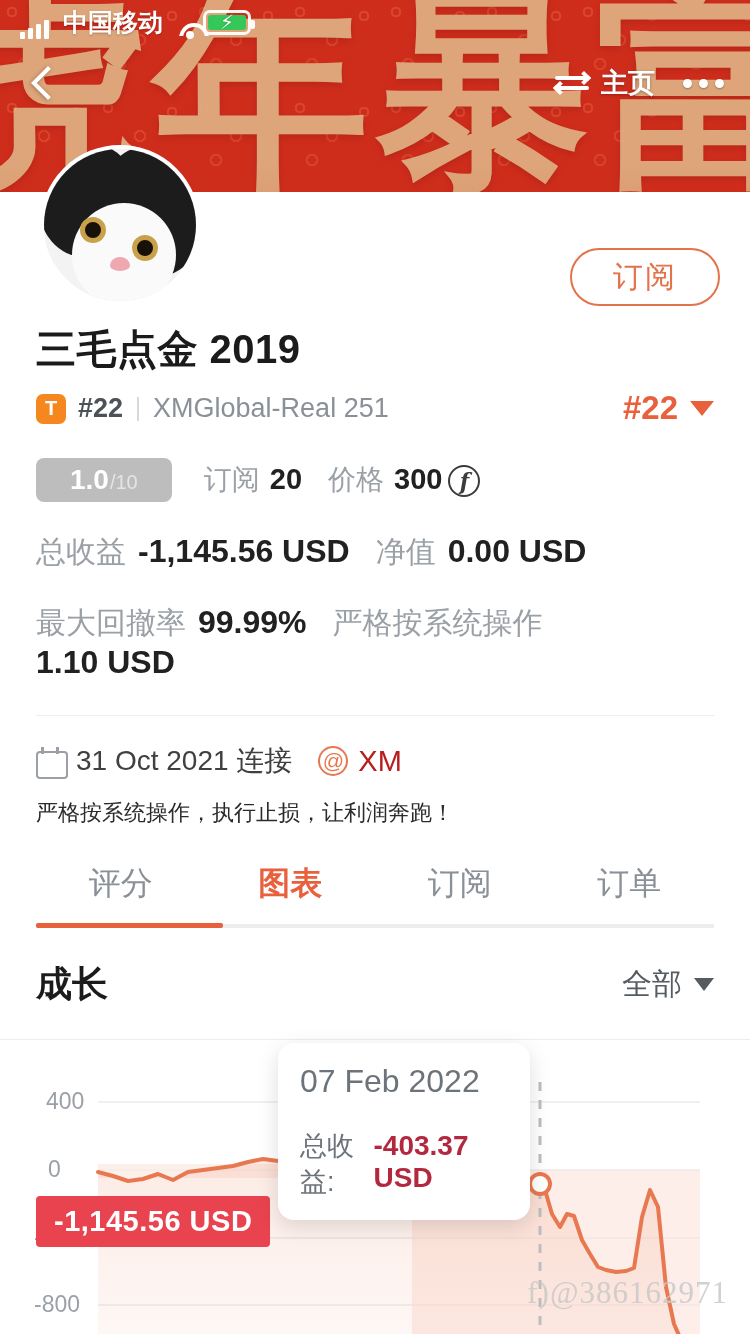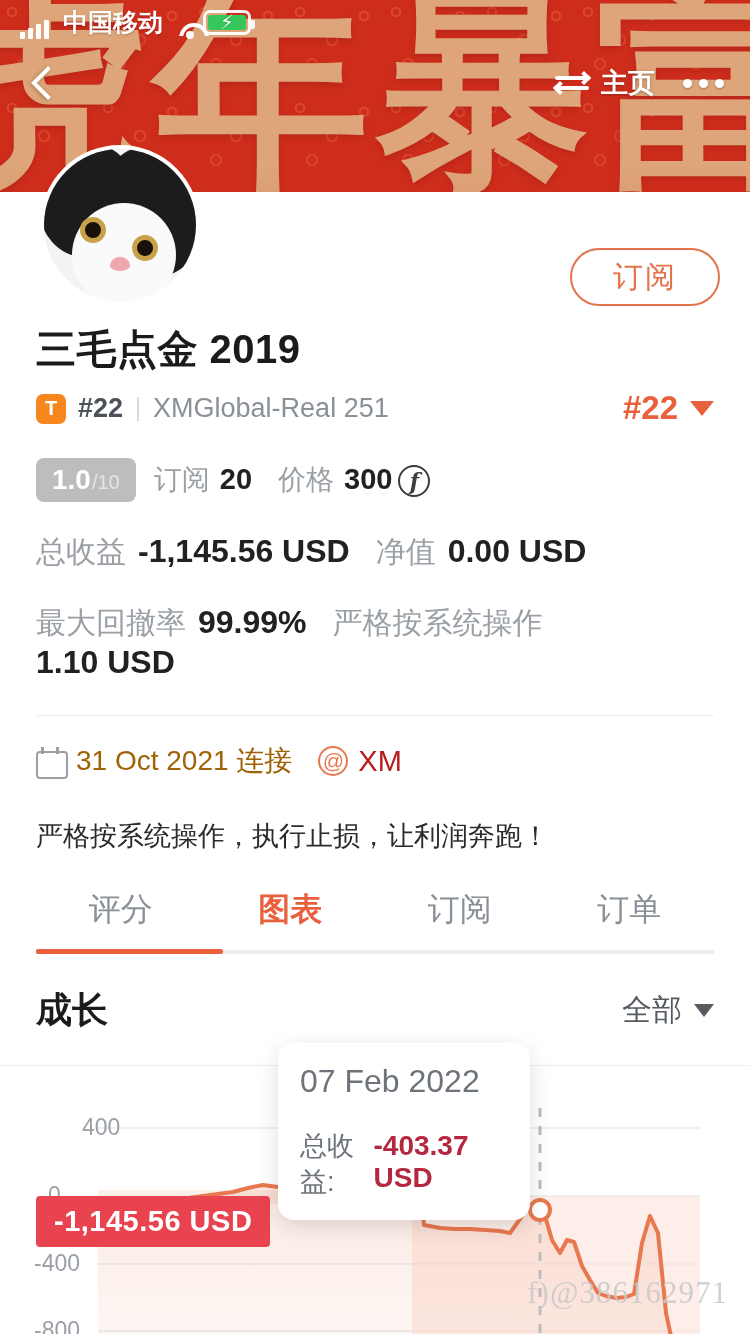--- a/index.html
+++ b/index.html
@@ -158,22 +158,22 @@
   .meta-sep { width:2px; height:24px; background:#d7dadd; margin:0 14px; }
   .broker { font-size:27px; color:#8a9097; }
   .rank-right {
     position:absolute; right:0; top:-4px; display:flex; align-items:center; gap:12px; cursor:pointer;
   }
   .rank-right .num { font-size:33px; font-weight:700; color:#e8603c; }
   .caret-down { width:0;height:0;border-left:12px solid transparent;border-right:12px solid transparent;border-top:15px solid #e8603c; }
 
   .stat-row { display:flex; align-items:center; margin-top:34px; }
   .rating {
-    background:#bdbdbd; border-radius:8px; padding:6px 16px;
-    color:#fff; display:flex; align-items:baseline; margin-right:18px;
+    background:#bdbdbd; border-radius:8px; padding:6px 34px;
+    color:#fff; display:flex; align-items:baseline; margin-right:32px;
   }
   .rating .big { font-size:28px; font-weight:700; }
   .rating .small { font-size:20px; color:#e4e4e4; margin-left:1px; }
   .kv { display:flex; align-items:baseline; margin-right:26px; }
   .kv .k { font-size:28px; color:#9aa0a6; margin-right:10px; }
   .kv .v { font-size:29px; font-weight:700; color:#212121; }
   .coin-icon {
     width:32px; height:32px; border:2.5px solid #3c3c3c; border-radius:50%;
     display:flex; align-items:center; justify-content:center;
     font-family:"DejaVu Serif", serif; font-size:22px; font-style:italic; font-weight:700;
@@ -187,28 +187,28 @@
   .connect-row { display:flex; align-items:center; margin-top:26px; }
   .cal-icon { width:28px; height:28px; position:relative; margin-right:12px; }
   .cal-icon::before{
     content:""; position:absolute; left:0; top:4px; width:28px; height:24px;
     border:2.5px solid #9aa0a6; border-radius:4px;
   }
   .cal-icon::after{
     content:""; position:absolute; left:5px; top:0; width:3px; height:7px;
     background:#9aa0a6; box-shadow:15px 0 0 #9aa0a6;
   }
-  .connect-text { font-size:28px; color:#a16207; }
+  .connect-text { font-size:28px; color:#404040; }
   .at-badge {
     width:30px;height:30px;border:2px solid #e8784f;border-radius:50%;
     color:#e8784f; font-size:21px; display:flex;align-items:center;justify-content:center;
     margin-left:26px; margin-right:10px;
   }
   .broker-link { font-size:29px; color:#b91c1c; }
-  .desc { margin-top:38px; font-size:27px; color:#2b2b2b; line-height:1.35; }
+  .desc { margin-top:18px; font-size:22px; color:#2b2b2b; line-height:1.35; }
 
   
   .tabs { display:flex; margin-top:34px; position:relative; }
   .tab { flex:1; text-align:center; font-size:32px; color:#8a9097; padding-bottom:22px; cursor:pointer; }
   .tab.active { color:#e8603c; font-weight:700; }
   .tab-track { position:absolute; left:0; right:0; bottom:0; height:4px; background:#ededed; }
   .tab-underline { position:absolute; left:0; bottom:0; height:5px; width:187px; background:#e8603c; border-radius:2px; }
 
   
   .growth-head {
@@ -404,21 +404,21 @@
 
         <path d="M98,110 L113,114 L128,119 L143,117 L158,112 L173,118 L188,110 L203,108 L218,106 L233,104 L248,100 L263,97 L278,99 L293,95 L308,92 L323,90 L338,87 L353,85 L368,84 L383,83 L398,80 L408,86 L418,75 L424,137 L440,140 L455,141 L470,141 L485,142 L500,143 L510,145 L527,121 L537,118 L545,128 L552,152 L560,165 L567,152 L574,154 L582,178 L590,192 L598,205 L606,208 L616,210 L626,209 L634,206 L642,155 L650,128 L658,145 L666,225 L674,262 L682,280 L690,283 L700,283" fill="none" stroke="#e8784f" stroke-width="4" stroke-linejoin="round" stroke-linecap="round"></path>
 
         <line x1="540" y1="20" x2="540" y2="290" stroke="#bdbdbd" stroke-width="3" stroke-dasharray="9 9"></line>
 
         <circle cx="540" cy="122" r="10" fill="#ffffff" stroke="#e8784f" stroke-width="4"></circle>
 
         <line x1="210" y1="283" x2="700" y2="283" stroke="#e8434f" stroke-width="4" stroke-dasharray="13 11"></line>
       </svg>
 
-      <span class="ylab" style="left:46px; top:26px;margin-left:36px;">400</span>
+      <span class="ylab" style="left:46px; top:26px;">400</span>
       <span class="ylab" style="left:48px; top:94px;">0</span>
       <span class="ylab" style="left:34px; top:162px;">-400</span>
       <span class="ylab" style="left:34px; top:229px;">-800</span>
 
     </div>
 
   </div>
 
   <div class="tooltip">
     <div class="tt-date">07 Feb 2022</div>

